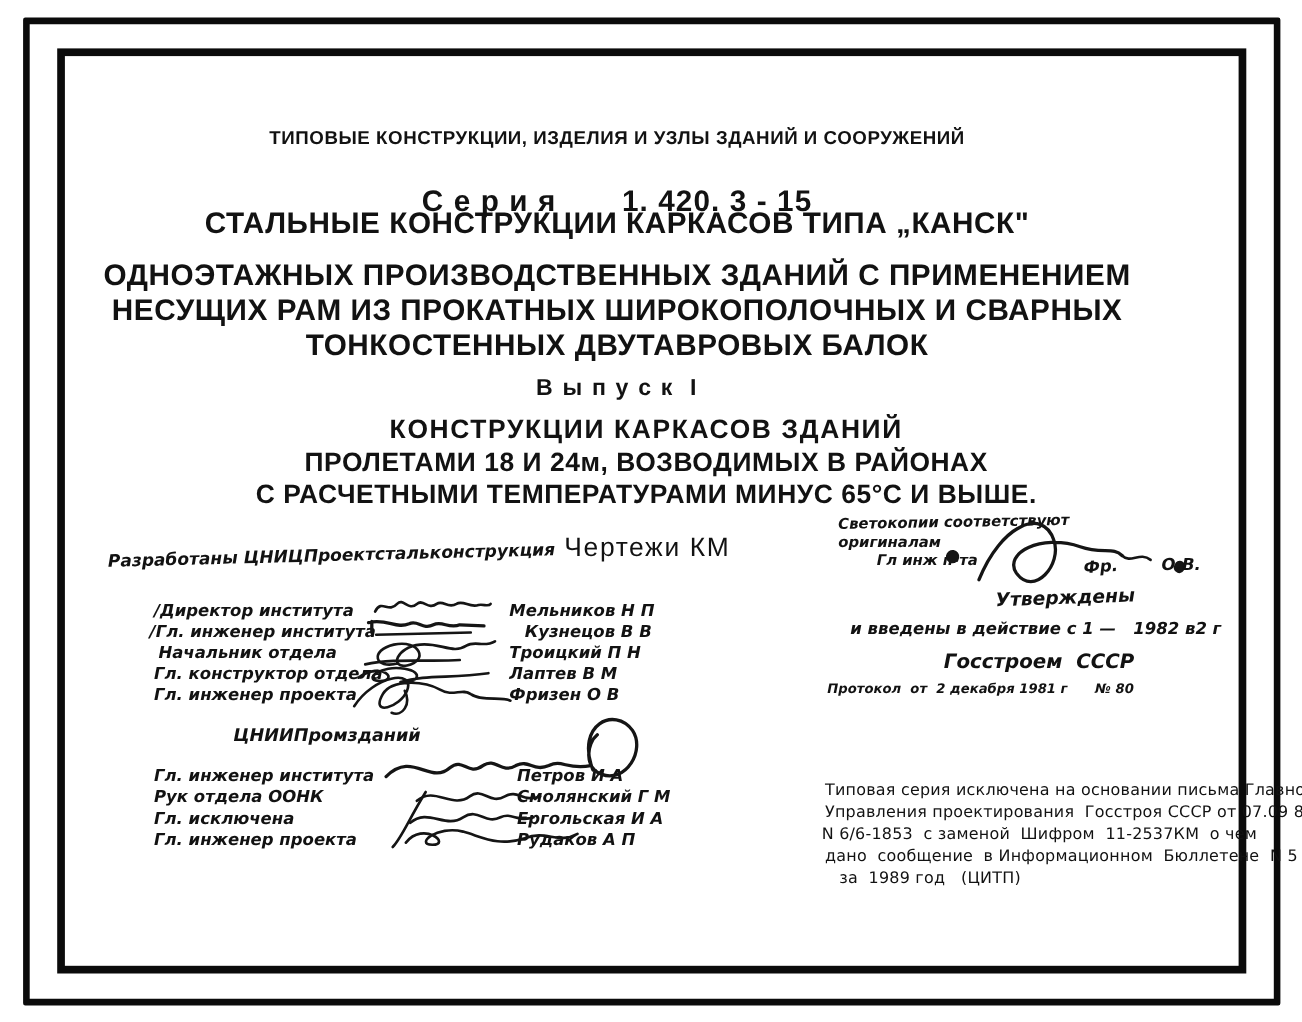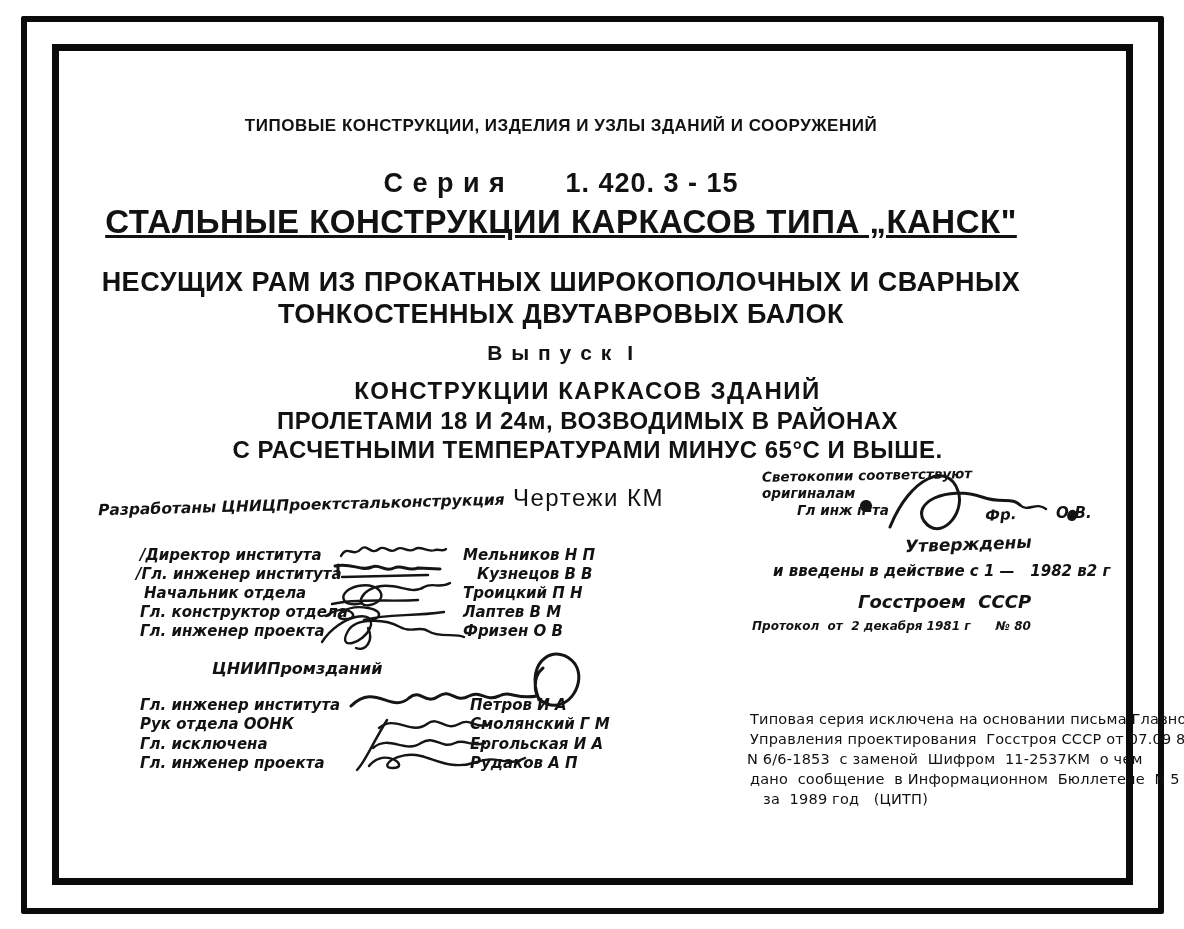--- a/index.html
+++ b/index.html
@@ -36,21 +36,22 @@
 <body>
 
 <div class="page">
   <div class="border-outer"></div>
   <div class="border-inner"></div>
 
   <div class="abs typed center-top" style="top:116px; font-size:17px;">ТИПОВЫЕ КОНСТРУКЦИИ, ИЗДЕЛИЯ  И УЗЛЫ ЗДАНИЙ И СООРУЖЕНИЙ</div>
 
   <div class="abs typed center-top pre" style="top:168px; font-size:27px; letter-spacing:1px;">С е р и я       1. 420. 3 - 15</div>
 
-  <div class="abs typed center-top" style="top:203px; font-size:33px;text-decoration:underline;">СТАЛЬНЫЕ КОНСТРУКЦИИ КАРКАСОВ ТИПА „КАНСК"</div>
+  <div class="abs typed center-top" style="top:188px; font-size:27px;">СТАЛЬНЫЕ КОНСТРУКЦИИ КАРКАСОВ ТИПА „КАНСК"</div>
+  <div class="abs typed center-top" style="top:235px; font-size:27px;">ОДНОЭТАЖНЫХ ПРОИЗВОДСТВЕННЫХ ЗДАНИЙ С ПРИМЕНЕНИЕМ</div>
   <div class="abs typed center-top" style="top:267px; font-size:27px;">НЕСУЩИХ РАМ ИЗ ПРОКАТНЫХ ШИРОКОПОЛОЧНЫХ И СВАРНЫХ</div>
   <div class="abs typed center-top" style="top:299px; font-size:27px;">ТОНКОСТЕННЫХ ДВУТАВРОВЫХ БАЛОК</div>
 
   <div class="abs typed center-top pre" style="top:341px; font-size:21px; letter-spacing:1.5px;text-align:center;">В ы п у с к  I</div>
 
   <div class="abs typed center-sub" style="top:377px; font-size:24px; letter-spacing:1.5px;">КОНСТРУКЦИИ КАРКАСОВ ЗДАНИЙ</div>
   <div class="abs typed center-sub" style="top:407px; font-size:24px;">ПРОЛЕТАМИ 18 И 24м, ВОЗВОДИМЫХ В РАЙОНАХ</div>
   <div class="abs typed center-sub" style="top:436px; font-size:24px;">С РАСЧЕТНЫМИ ТЕМПЕРАТУРАМИ МИНУС 65°С И ВЫШЕ.</div>
 
   <div class="abs" style="left:513px; top:484px; font-size:24px; font-weight:400; letter-spacing:1.5px;">Чертежи КМ</div>

